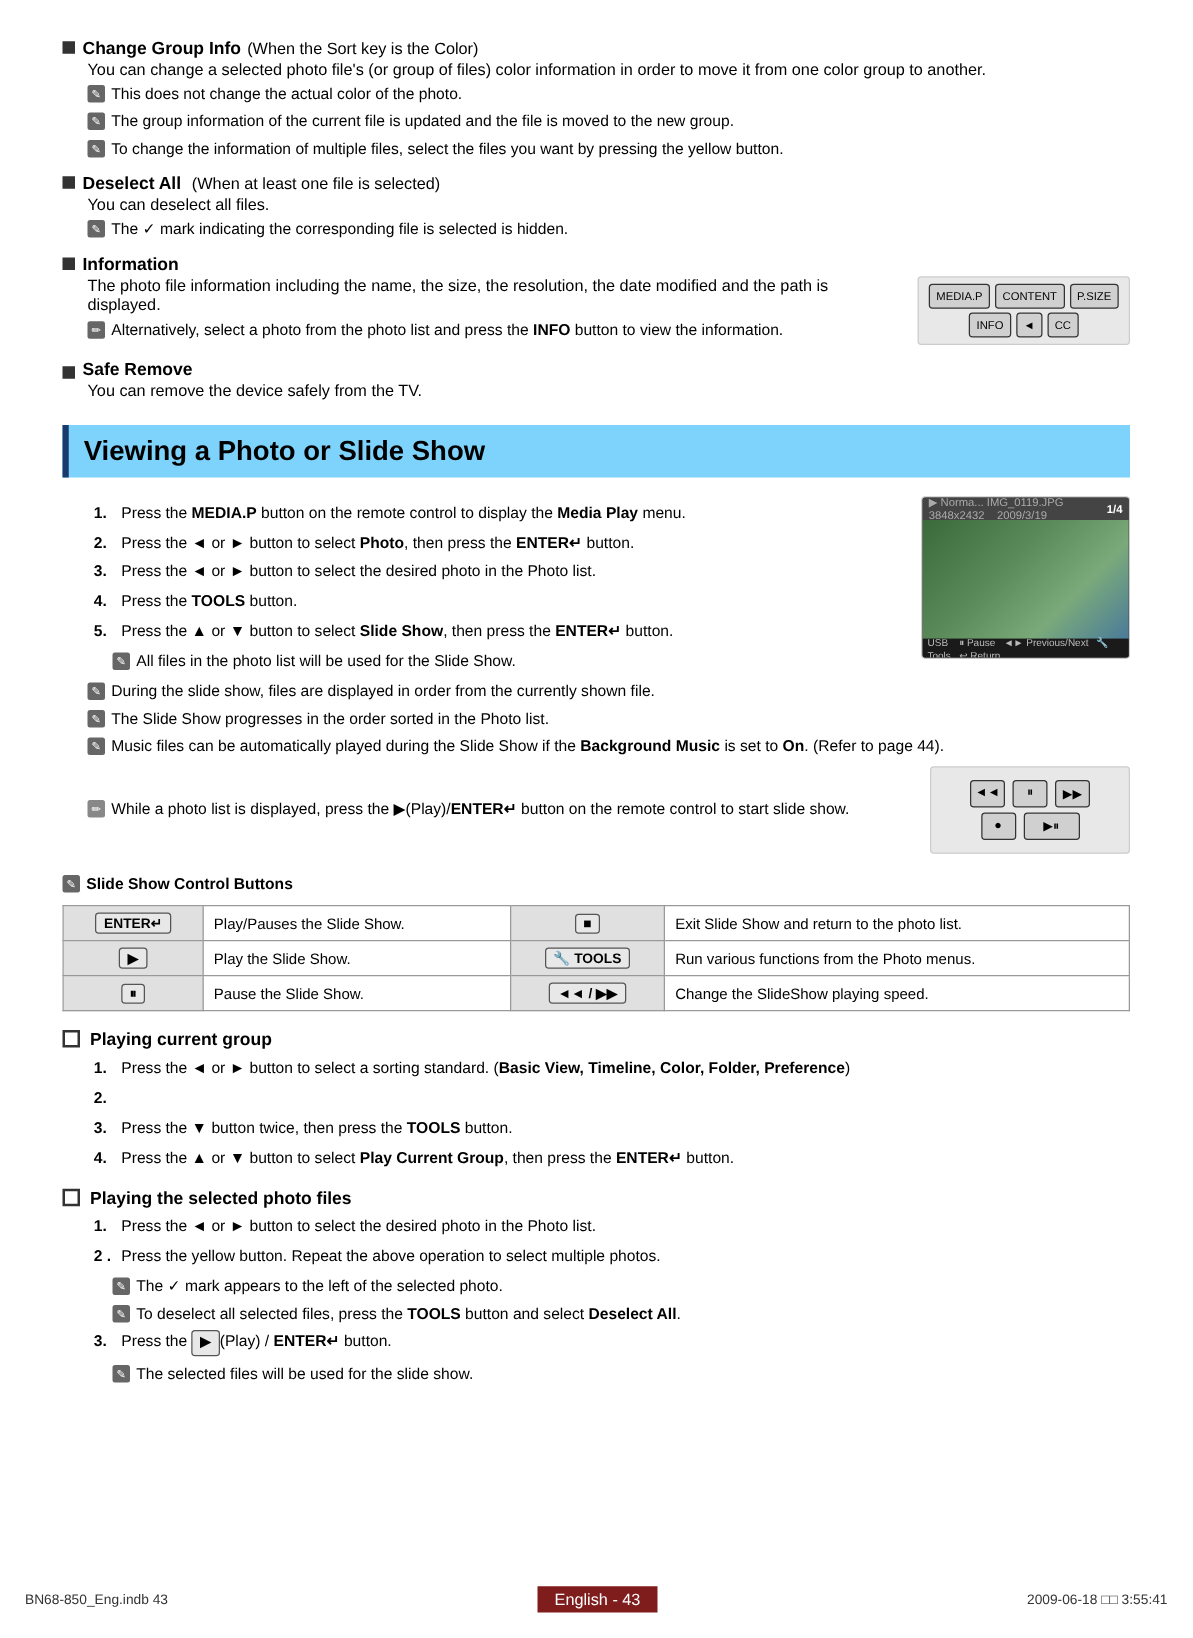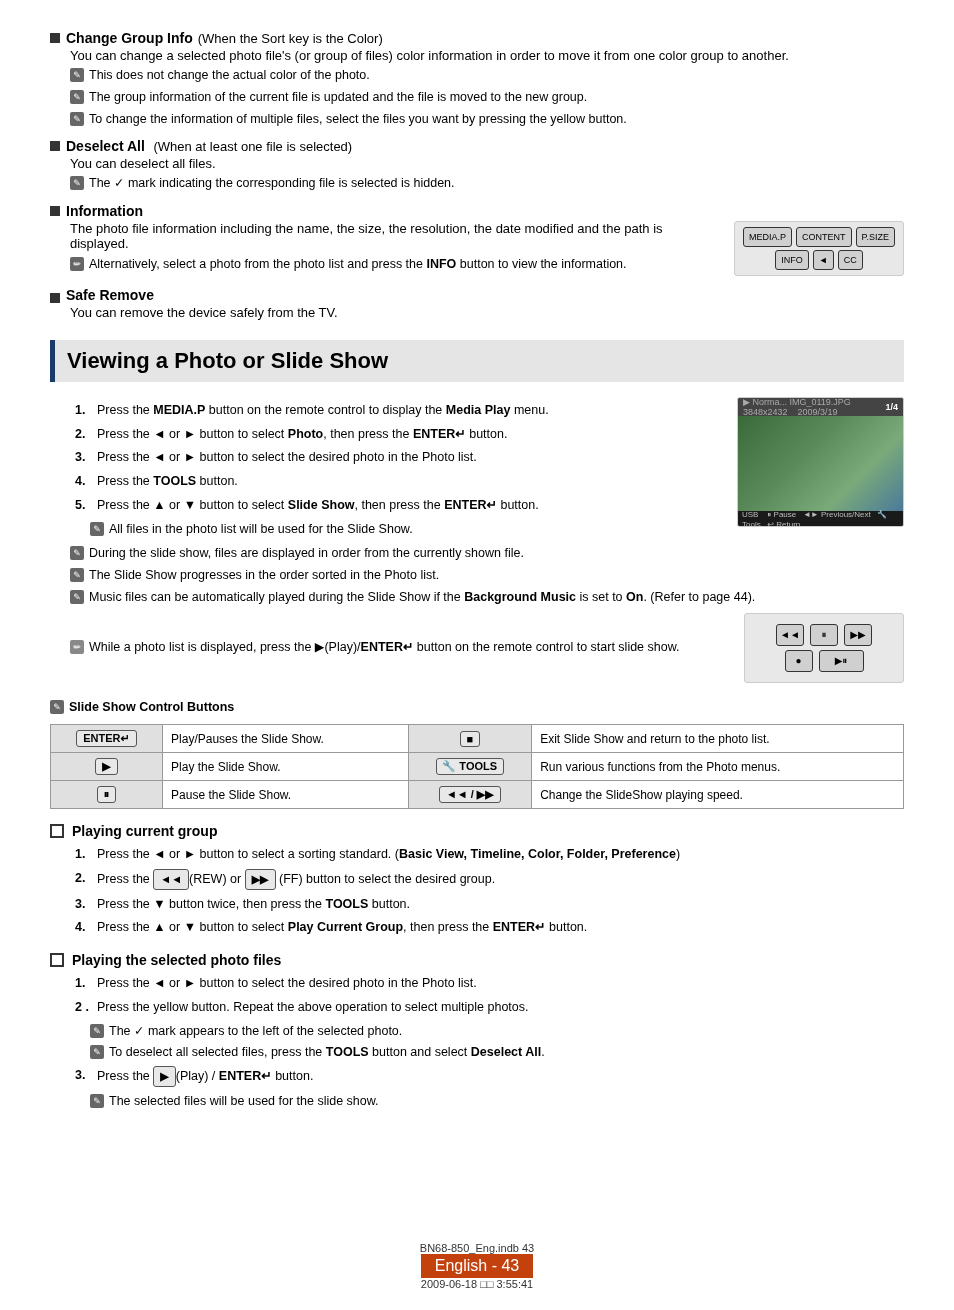--- a/index.html
+++ b/index.html
@@ -53,21 +53,21 @@
       align-items: flex-start;
       margin: 3px 0 3px 20px;
       font-size: 12.5px;
       line-height: 1.5;
     }
     .note-line .note-icon { flex-shrink: 0; margin-top: 2px; }
     
     .main-section-header {
       border-left: 5px solid #1a3a6b;
       padding: 8px 12px;
-      background: #e5e5e5;
+      background: #7dd3fc;
       margin: 20px 0 15px 0;
     }
     .main-section-title {
       font-size: 22px;
       font-weight: bold;
       color: #000;
     }
     
     .sub-section {
       margin-bottom: 15px;
@@ -237,27 +237,26 @@
       position: absolute;
       bottom: 20px;
       left: 0;
       right: 0;
       display: flex;
       justify-content: space-between;
       align-items: center;
       padding: 0 20px;
       font-size: 11px;
       color: #333;
-      flex-direction: column;
     }
     .footer-center {
-      background: #c2410c;
+      background: #7f1d1d;
       color: #fff;
       padding: 3px 14px;
-      font-size: 16px;
+      font-size: 13px;
     }
     b { font-weight: bold; }
     .indent { margin-left: 20px; }
     .double-indent { margin-left: 40px; }
   </style>
 </head>
 <body>
 
 <div class="page">
 
@@ -451,21 +450,20 @@
       <span class="checkbox-icon"></span>
       <span class="sub-title">Playing current group</span>
     </div>
     <div class="numbered-list">
       <div class="numbered-item">
         <span class="num">1.</span>
         <span>Press the ◄ or ► button to select a sorting standard. (<b>Basic View, Timeline, Color, Folder, Preference</b>)</span>
       </div>
       <div class="numbered-item">
         <span class="num">2.</span>
-        <span>Press the <span class="key-badge" style="font-size:11px;">◄◄</span>(REW) or <span class="key-badge" style="font-size:11px;">▶▶</span> (FF) button to select the desired group.</span>
       </div>
       <div class="numbered-item">
         <span class="num">3.</span>
         <span>Press the ▼ button twice, then press the <b>TOOLS</b> button.</span>
       </div>
       <div class="numbered-item">
         <span class="num">4.</span>
         <span>Press the ▲ or ▼ button to select <b>Play Current Group</b>, then press the <b>ENTER↵</b> button.</span>
       </div>
     </div>

